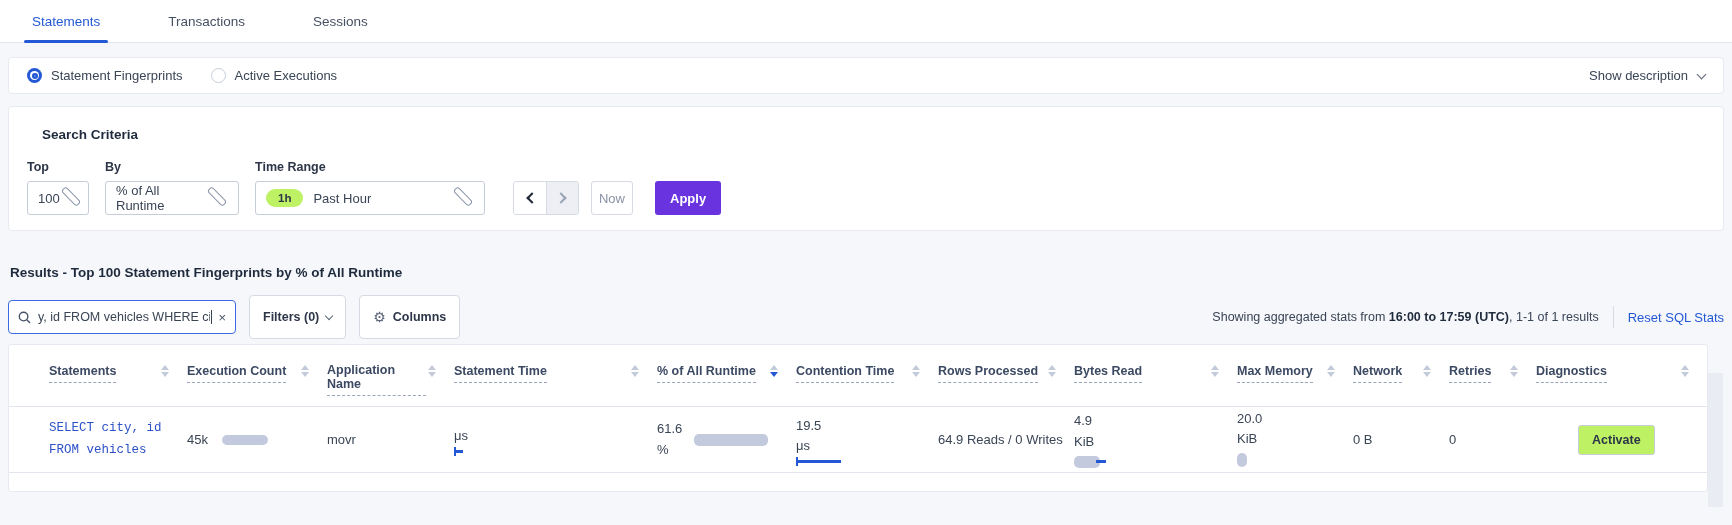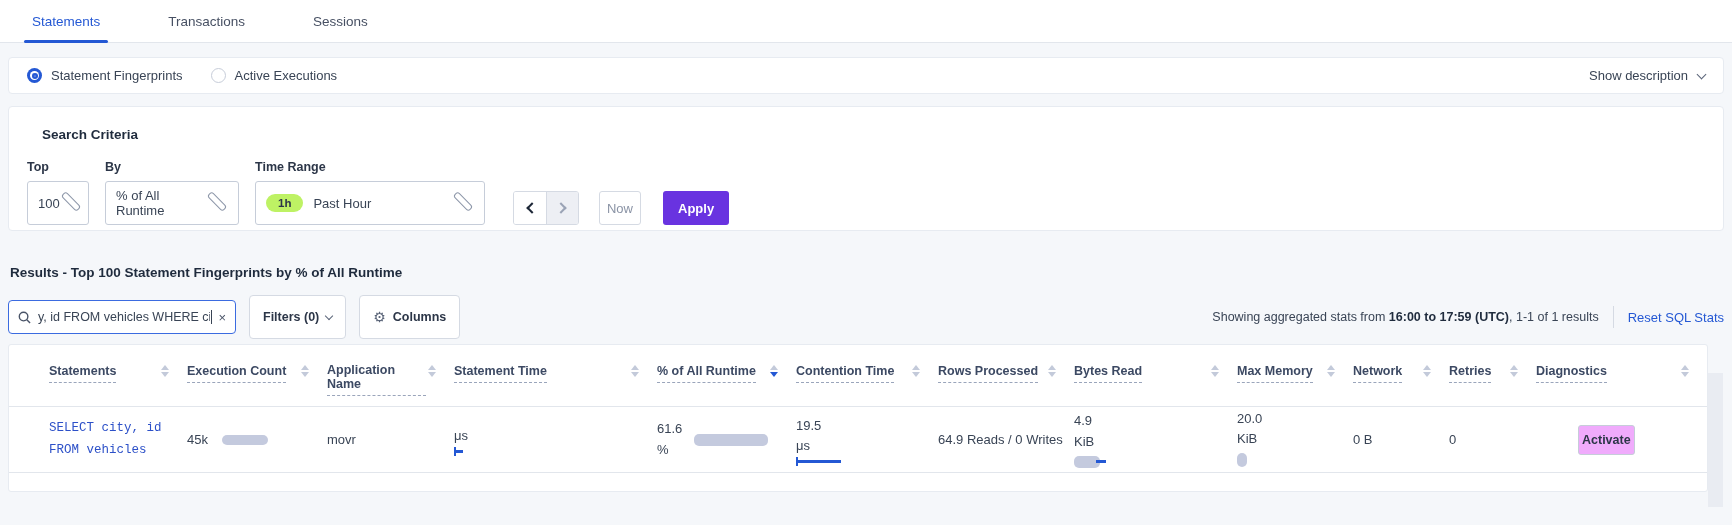--- a/index.html
+++ b/index.html
@@ -75,40 +75,40 @@
   .chev.left  { transform:rotate(135deg); border-color:#1c2636; border-width:2.2px; width:8px; height:8px; margin-left:4px;}
   .chev.right { transform:rotate(-45deg); border-color:#9aa3b5; border-width:2.2px; width:8px; height:8px; margin-right:4px;}
   .chev.select { border-color:#8d97a9; transform:rotate(45deg); width:7px; height:7px; margin-top:-4px; }
   
   .criteria-card { margin-top:12px; height:125px; padding:20px 18px; }
   .criteria-title { font-weight:bold; font-size:13.5px; color:#1f2b3d; margin-bottom:18px;margin-left:15px; }
   .criteria-row { display:flex; align-items:flex-end; }
   .field { margin-right:16px; }
   .field-label { font-weight:bold; font-size:12.5px; color:#2c3648; margin-bottom:7px; }
   .select {
-    height:44px; border:1px solid #c6cdd9; border-radius:3px; background:#fff;
+    height:34px; border:1px solid #c6cdd9; border-radius:3px; background:#fff;
     display:flex; align-items:center; justify-content:space-between;
     padding:0 10px; cursor:pointer; color:#394455; font-size:13px;
   }
   .select.top-select { width:62px; }
   .select.by-select { width:134px; }
   .select.time-select { width:230px; }
   .time-chip {
     background:#bef264; color:#2c3648; font-weight:bold; font-size:11.5px;
     border-radius:9px; padding:3px 12px; margin-right:10px;
   }
   .time-left { display:flex; align-items:center; }
   .arrow-group {
     display:flex; border:1px solid #d5dae3; border-radius:3px; overflow:hidden;
     height:34px; margin-left:12px;
   }
   .arrow-btn { width:32px; height:100%; display:flex; align-items:center; justify-content:center; background:#fff; cursor:pointer; }
   .arrow-btn.next { background:#edeff4; border-left:1px solid #d5dae3; cursor:default; }
   .now-btn {
-    height:34px; width:42px; margin-left:20px;
+    height:34px; width:42px; margin-left:12px;
     border:1px solid #d5dae3; border-radius:3px; background:#fff;
     color:#8a93a5; font-size:13px; display:flex; align-items:center; justify-content:center; cursor:pointer;
   }
   .apply-btn {
     height:34px; padding:0 15px; margin-left:22px;
     background:#6933e0; border:none; border-radius:3px;
     color:#fff; font-weight:bold; font-size:13px; display:flex; align-items:center; cursor:pointer;
   }
   
   .results-heading { margin:34px 10px 0 10px; font-weight:bold; font-size:13.5px; color:#1f2b3d; }
@@ -170,22 +170,22 @@
   .mini-bar-blue { background:#2458d4; height:2.5px; width:9px; margin-top:4px; position:relative; }
   .mini-bar-blue::before { content:""; position:absolute; left:0; top:-3px; width:1.5px; height:9px; background:#2458d4; }
   .mini-bar-blue.wide { width:45px; }
   .pct-cell { display:flex; align-items:center; }
   .bar-pct { width:74px; height:12px; margin-left:12px; }
   .bytes-bar { position:relative; margin-top:4px; height:12px; }
   .bytes-bar .bar-gray { width:26px; height:12px; position:absolute; left:0; top:0; }
   .bytes-bar .blue-dash { position:absolute; left:22px; top:4px; width:10px; height:3px; background:#2458d4; }
   .bar-mem { width:10px; height:14px; margin-top:4px; }
   .activate-btn {
-    background:#f0abfc; border:1px solid #c6cdd9; border-radius:3px;
-    height:30px; padding:0 3px; font-weight:bold; font-size:12.5px; color:#2c3648;
+    background:#bef264; border:1px solid #c6cdd9; border-radius:3px;
+    height:30px; padding:0 13px; font-weight:bold; font-size:12.5px; color:#2c3648;
     display:inline-flex; align-items:center; cursor:pointer;
   }
   .diag-cell { padding-left:42px; }
 </style>
 </head>
 <body>
 
 <div class="tabbar">
   <div class="tab active">Statements</div>
   <div class="tab">Transactions</div>

